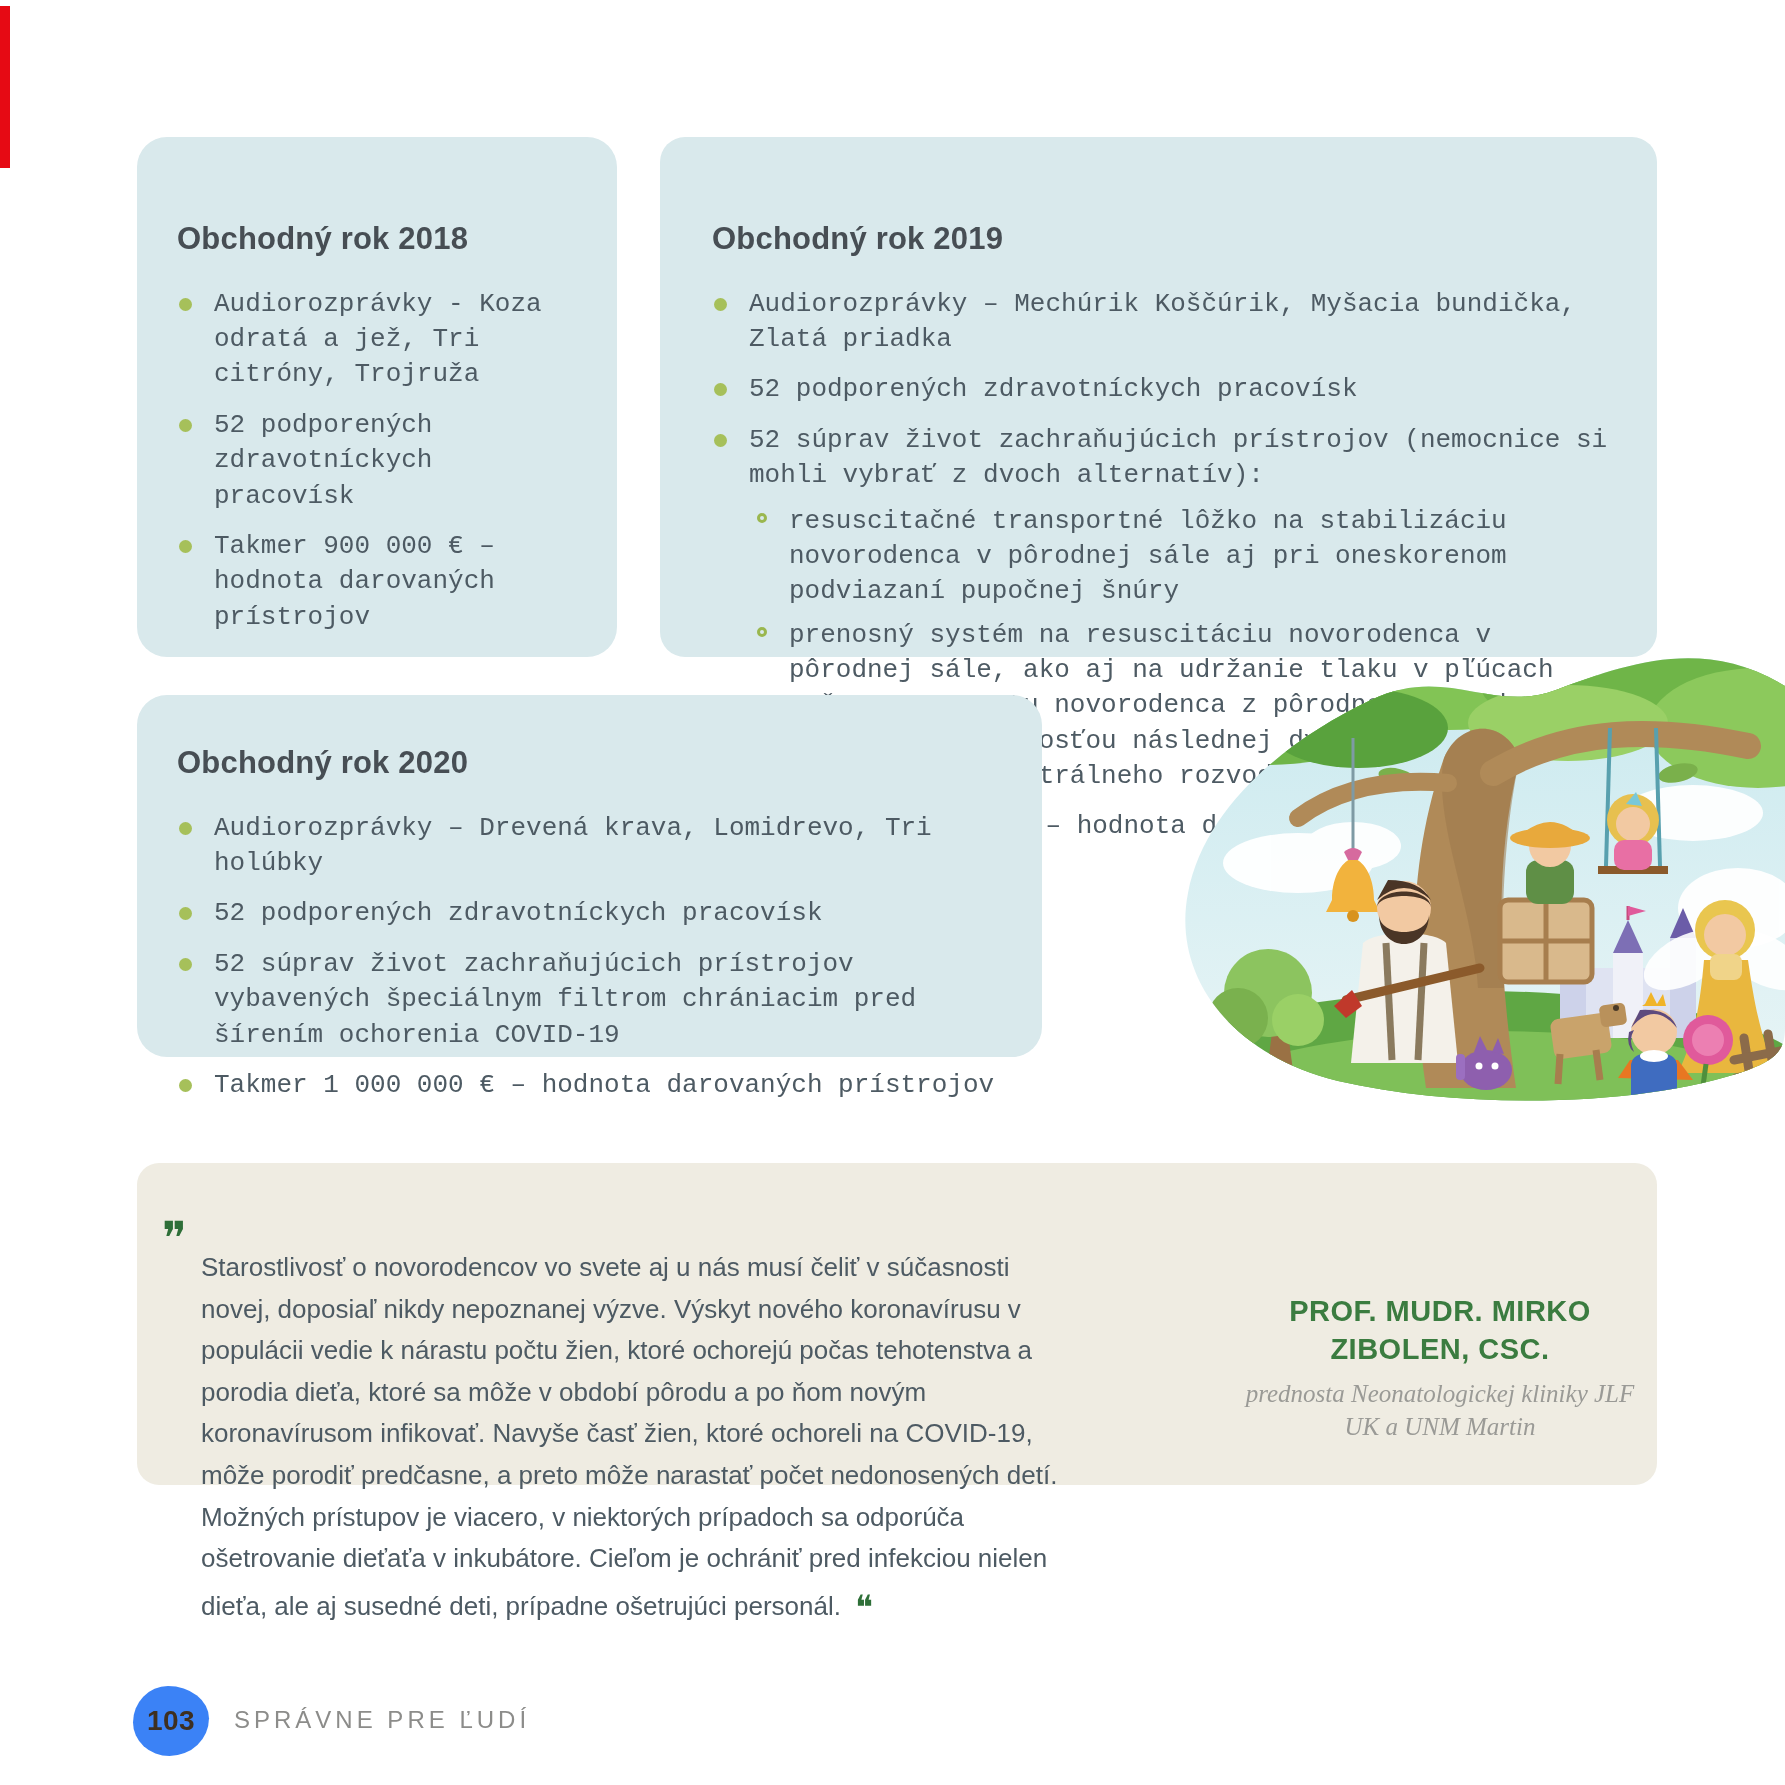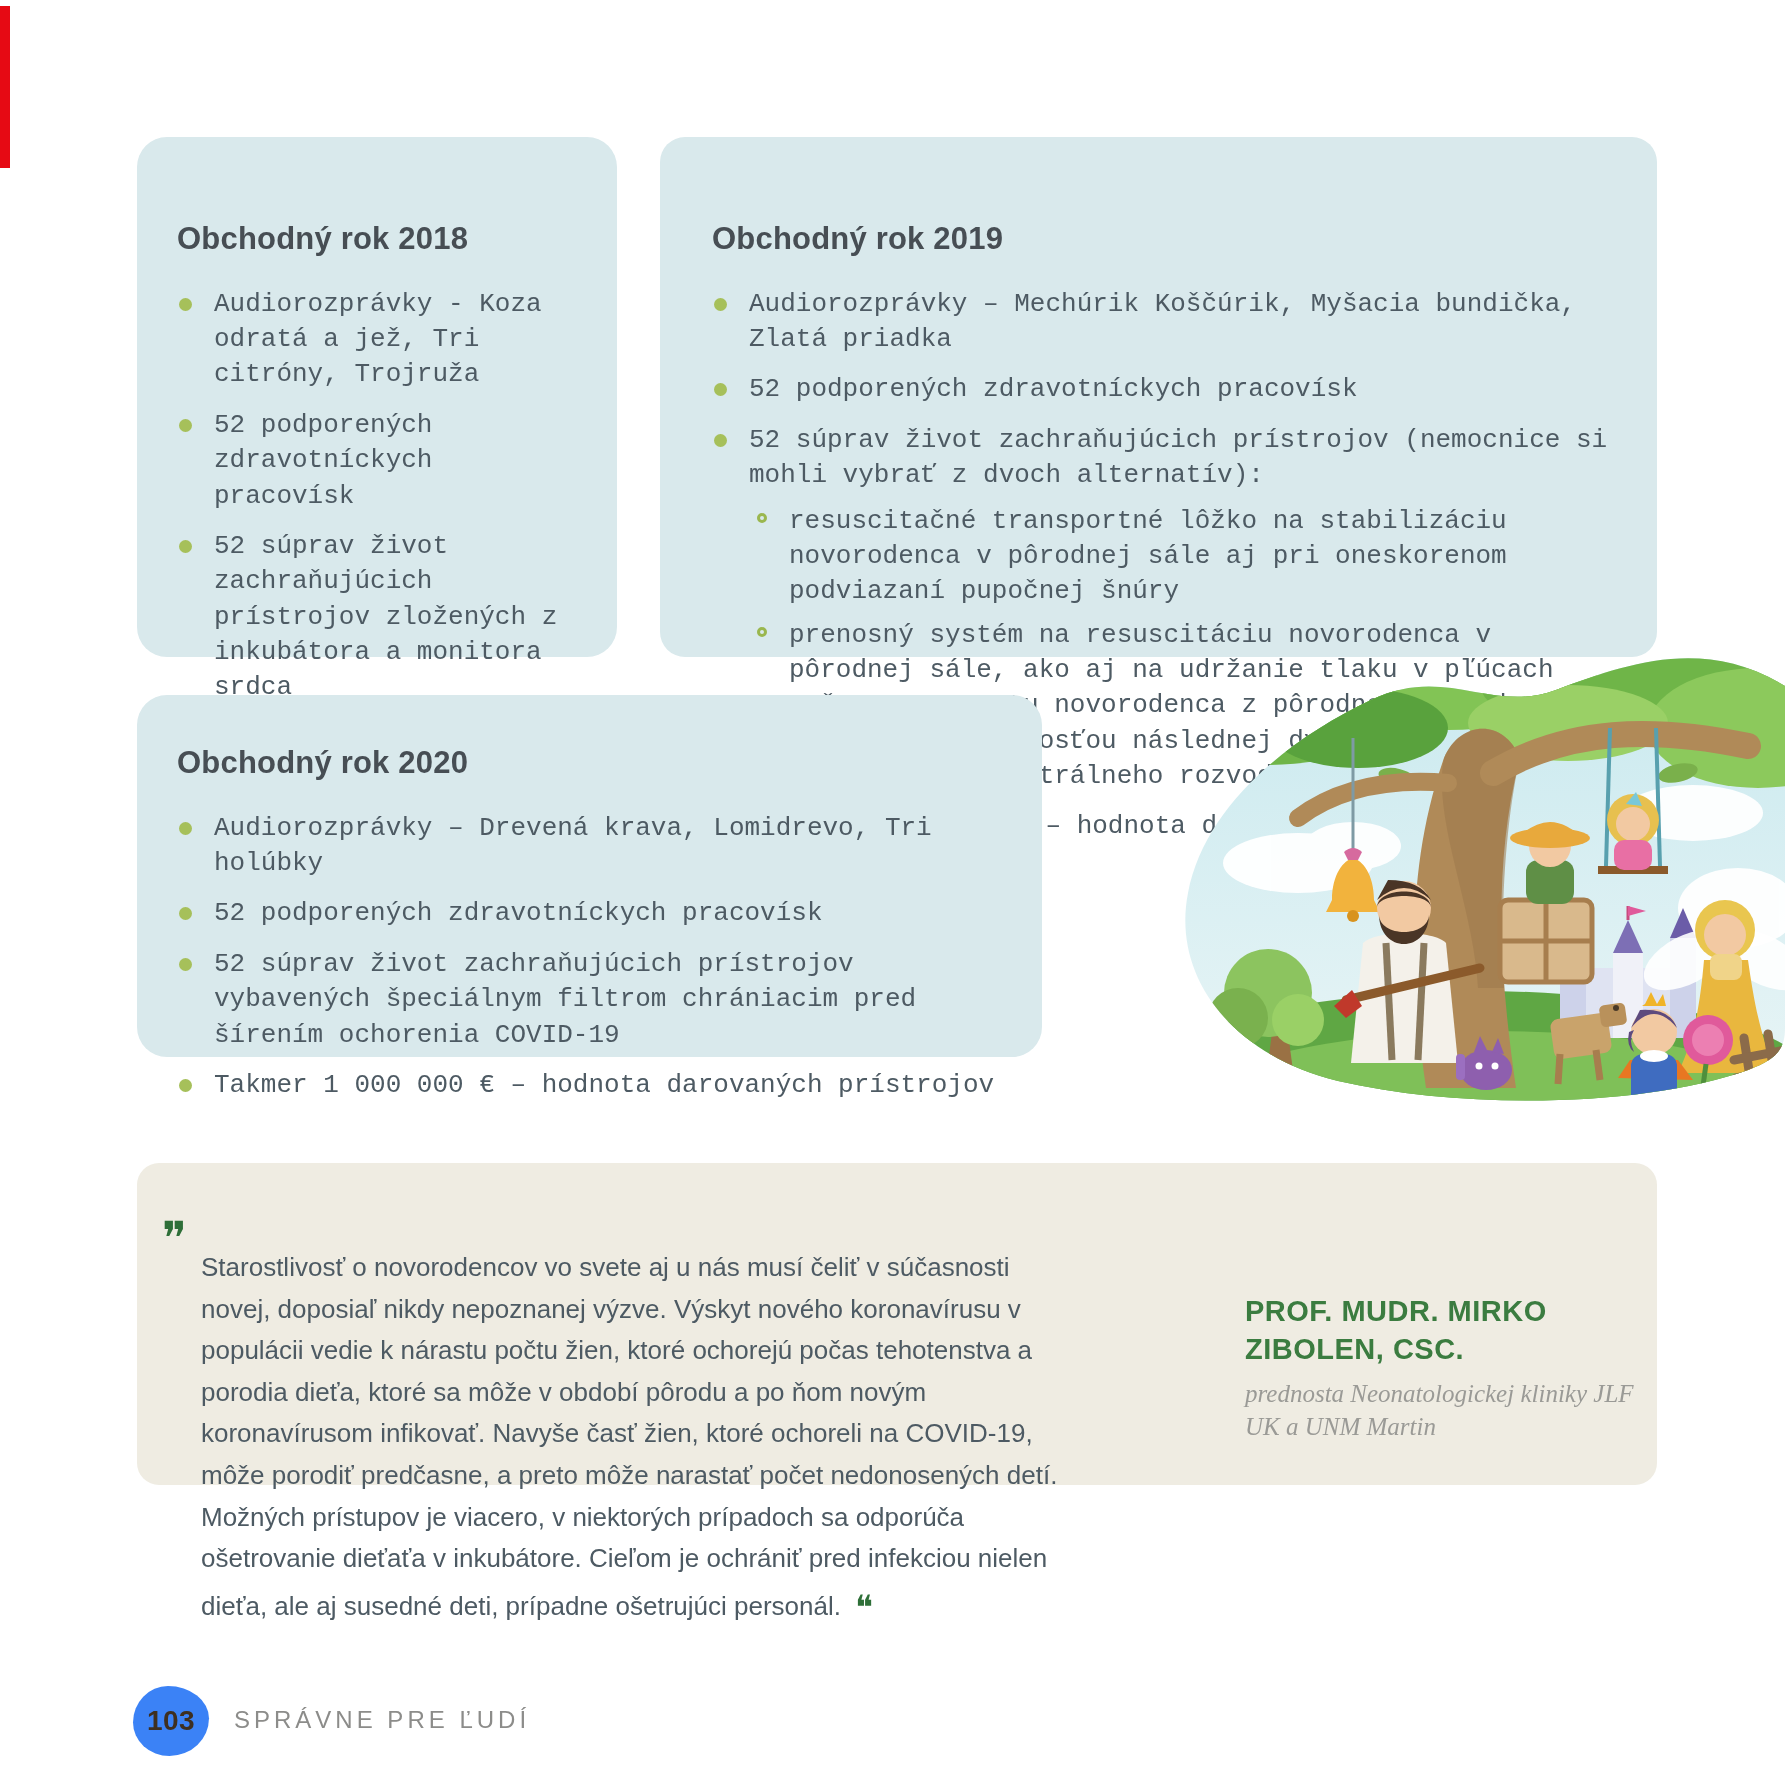--- a/index.html
+++ b/index.html
@@ -35,21 +35,21 @@
   }
   .quote-text{
     position:absolute;left:64px;top:58px;width:878px;
     font-size:26px;line-height:1.6;color:#4d5a63;
   }
   .quote-mark-close{
     font-size:34px;color:#2e6f38;font-family:"DejaVu Sans",sans-serif;
     margin-left:14px;vertical-align:-4px;
   }
   .attribution{
-    position:absolute;left:1108px;top:130px;width:390px;
+    position:absolute;left:1108px;top:130px;width:390px;text-align:center;
   }
   .attr-name{
     font-size:29px;font-weight:bold;color:#3b7c40;letter-spacing:.5px;line-height:1.3;
   }
   .attr-role{
     margin-top:10px;font-size:25px;font-style:italic;color:#9a9a96;line-height:1.3;
     font-family:"Liberation Serif","DejaVu Serif",serif;
   }
   .footer{position:absolute;left:0;top:1680px;width:1785px;height:80px;}
   .page-blob{
@@ -67,21 +67,20 @@
 
 <div class="page">
 
   <div class="red-tab"></div>
 
   <section class="infobox box-2018">
     <h2 class="box-title">Obchodný rok 2018</h2>
     <ul class="bullets">
       <li><span class="dot"></span><span>Audiorozprávky - Koza odratá a jež, Tri citróny, Trojruža</span></li>
       <li><span class="dot"></span><span>52 podporených zdravotníckych pracovísk</span></li>
-      <li><span class="dot"></span><span>52 súprav život zachraňujúcich prístrojov zložených z inkubátora a monitora srdca</span></li>
       <li><span class="dot"></span><span>Takmer 900 000 € – hodnota darovaných prístrojov</span></li>
     </ul>
   </section>
 
   <section class="infobox box-2019">
     <h2 class="box-title">Obchodný rok 2019</h2>
     <ul class="bullets">
       <li><span class="dot"></span><span>Audiorozprávky – Mechúrik Koščúrik, Myšacia bundička, Zlatá priadka</span></li>
       <li><span class="dot"></span><span>52 podporených zdravotníckych pracovísk</span></li>
       <li><span class="dot"></span><span>52 súprav život zachraňujúcich prístrojov (nemocnice si mohli vybrať z dvoch alternatív):</span>

